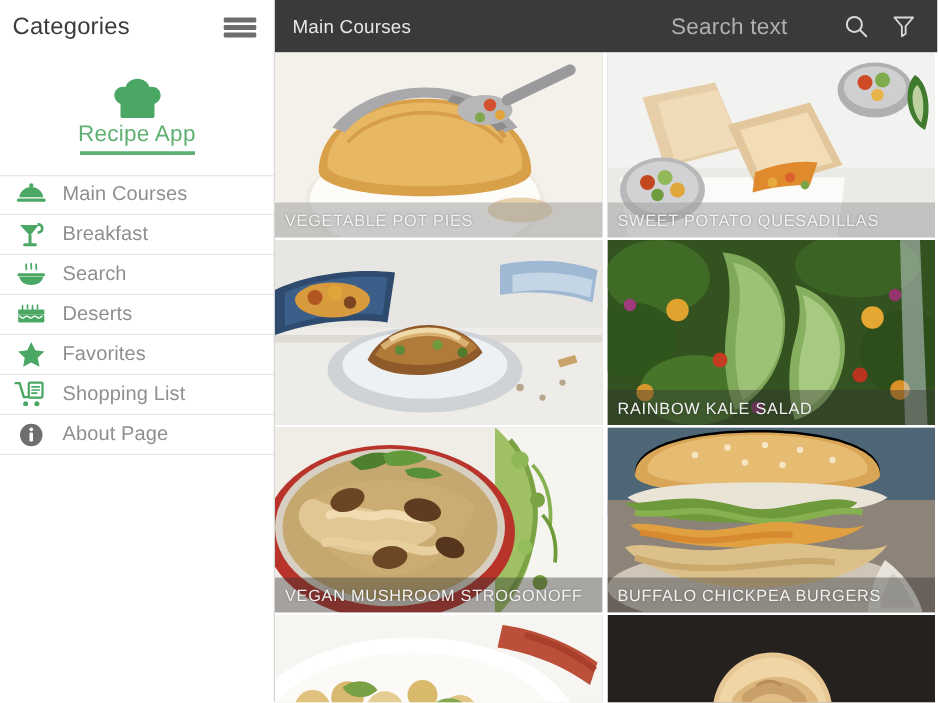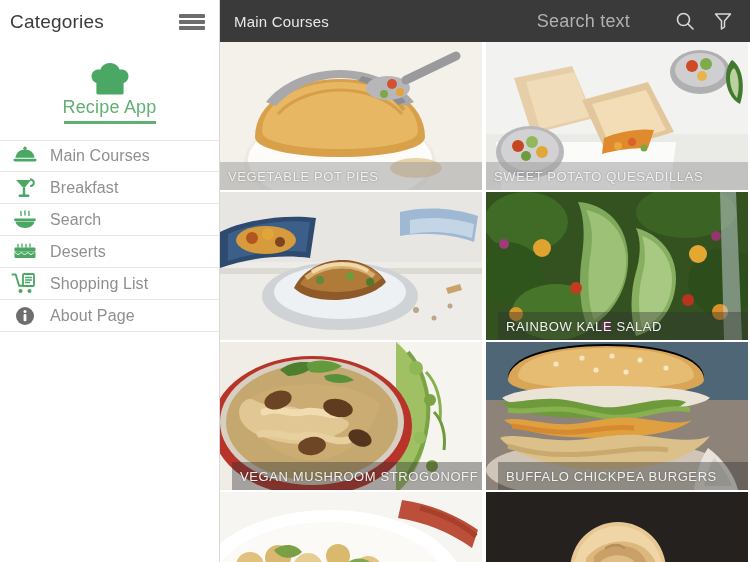--- a/index.html
+++ b/index.html
@@ -94,21 +94,21 @@
     position: absolute; left: 0; right: 0; bottom: 0;
     height: 28px;
     display: flex; align-items: center;
     padding-left: 8px;
     font-size: 13px; color: #f2f2f2;
     letter-spacing: .6px;
     background: rgba(120,120,120,0.42);
     text-shadow: 0 0 2px rgba(0,0,0,.35);
     white-space: nowrap;
   }
-  .cell.dark-cap .caption { background: rgba(50,50,50,0.40); margin-left: 12px; }
+  .cell.dark-cap .caption { background: rgba(50,50,50,0.40); }
   .cell.light-cap .caption { background: rgba(160,160,160,0.55); }
 </style>
 </head>
 <body>
 
 <div class="app">
 
   <aside class="sidebar">
 
     <div class="sidebar-header">
@@ -169,20 +169,28 @@
           <svg width="26" height="20" viewBox="0 0 26 20">
             <path d="M6 2.5v3M10 2v3M14 2.5v3M18 2v3" stroke="#4aa764" stroke-width="1.3" stroke-linecap="round"></path>
             <rect x="2.5" y="5.5" width="21" height="4" rx="1" fill="#4aa764"></rect>
             <rect x="2.5" y="9.5" width="21" height="6.5" rx="1.2" fill="#4aa764"></rect>
             <path d="M3 10.8c1.6 0 1.6 1.6 3.2 1.6S7.8 10.8 9.4 10.8s1.6 1.6 3.2 1.6 1.6-1.6 3.2-1.6 1.6 1.6 3.2 1.6 1.6-1.6 3.2-1.6" stroke="#ffffff" stroke-width="1" fill="none"></path>
           </svg>
         </span>
         <span class="menu-label">Deserts</span>
       </div>
 
+      <div class="menu-item">
+        <span class="menu-icon">
+          <svg width="24" height="23" viewBox="0 0 24 23">
+            <path d="M12 1.5l3.2 6.6 7.3 1-5.3 5.1 1.3 7.2-6.5-3.5-6.5 3.5 1.3-7.2-5.3-5.1 7.3-1z" fill="#4aa764"></path>
+          </svg>
+        </span>
+        <span class="menu-label">Favorites</span>
+      </div>
 
       <div class="menu-item">
         <span class="menu-icon">
           <svg width="28" height="23" viewBox="0 0 28 23">
             <path d="M1.5 2.5h3.2l3.4 11.2h12" stroke="#4aa764" stroke-width="1.9" fill="none" stroke-linecap="round" stroke-linejoin="round"></path>
             <circle cx="9.5" cy="19" r="2" fill="#4aa764"></circle>
             <circle cx="18.5" cy="19" r="2" fill="#4aa764"></circle>
             <rect x="12" y="2" width="11" height="12" rx="1" fill="#ffffff" stroke="#4aa764" stroke-width="1.8"></rect>
             <path d="M14.5 5.5h6M14.5 8h6M14.5 10.5h4" stroke="#4aa764" stroke-width="1.3" stroke-linecap="round"></path>
           </svg>

